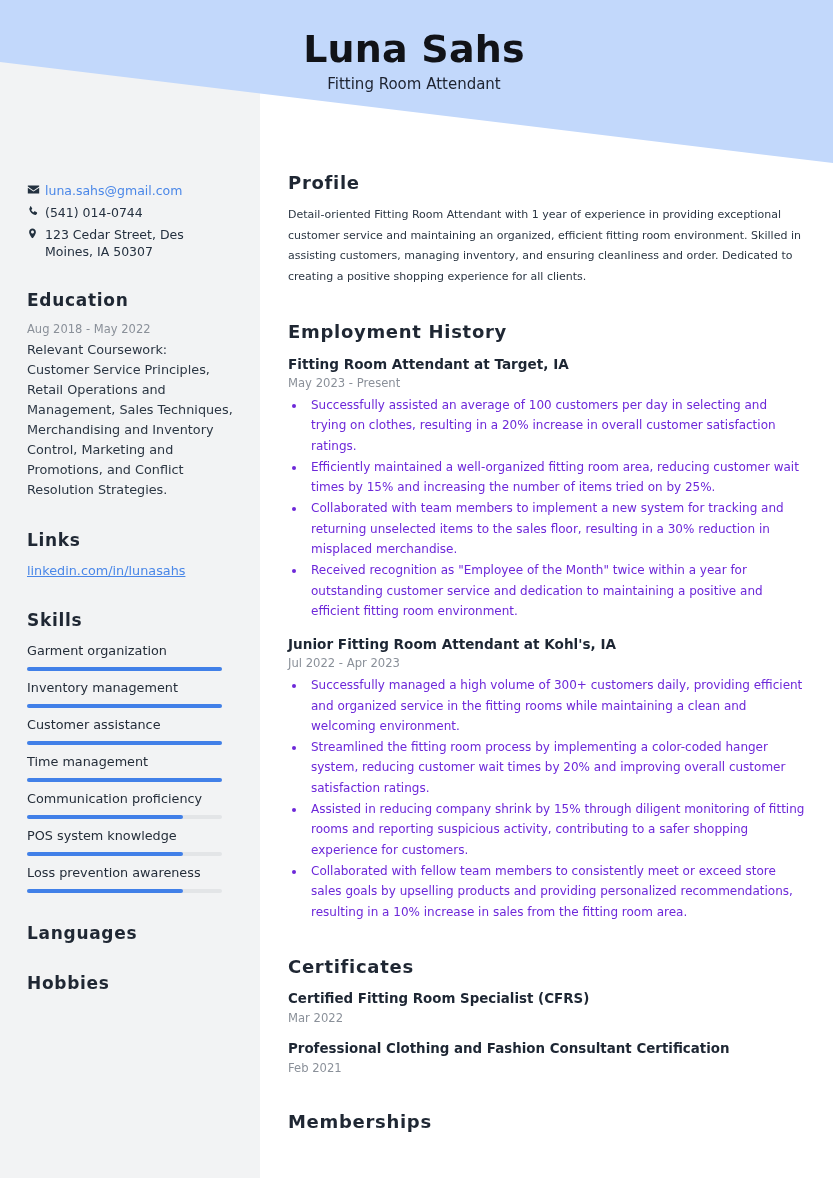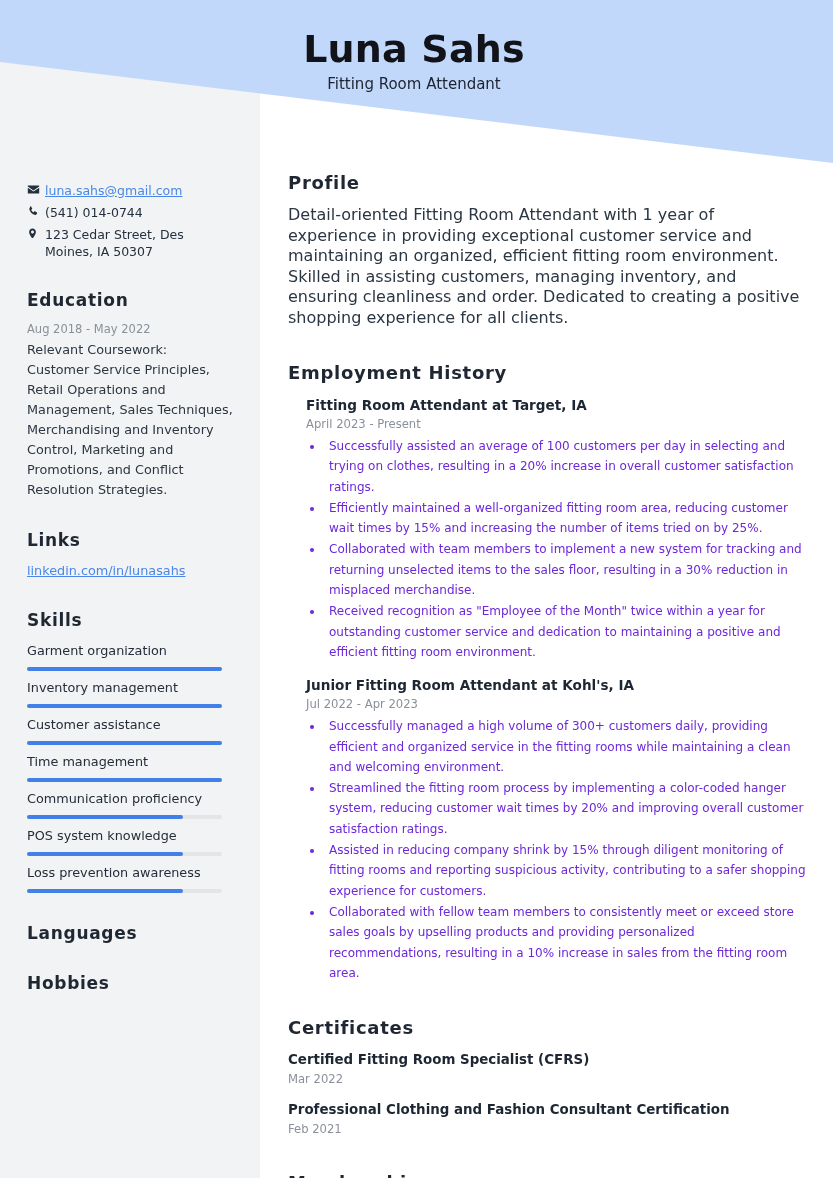--- a/index.html
+++ b/index.html
@@ -73,21 +73,20 @@
     min-width: 18px;
     padding-top: 1px;
     color: #23313f;
     display: flex;
     justify-content: flex-start;
   }
   .contact-ico svg { display: block; }
   .contact-val { flex: 1; }
   .contact-link {
     color: #4a87e8;
-    text-decoration: underline;
     word-break: break-all;
   }
 
   .side-heading {
     font-size: 17px;
     font-weight: 700;
     color: #1f2733;
     letter-spacing: 0.7px;
     margin: 30px 0 11px 0;
   }
@@ -157,21 +156,21 @@
   .main-heading {
     font-size: 18px;
     font-weight: 700;
     color: #1f2733;
     letter-spacing: 0.7px;
     margin-bottom: 12px;
   }
   .section-gap { margin-top: 34px; }
 
   .body-text {
-    font-size: 16px;
+    font-size: 11px;
     color: #2b3643;
     line-height: 20.5px;
   }
 
   .job-title {
     font-size: 13.6px;
     font-weight: 700;
     color: #1d2633;
     line-height: 20px;
   }
@@ -186,21 +185,21 @@
     margin: 0 0 0 18px;
     padding: 0;
   }
   ul.bullets li {
     font-size: 12px;
     color: #6d28d9;
     line-height: 20.3px;
     margin-bottom: 1px;
     padding-left: 5px;
   }
-  .job-block { margin-bottom: 13px; margin-left: 18px; }
+  .job-block { margin-bottom: 13px; }
 
   .cert-name {
     font-size: 13.4px;
     font-weight: 700;
     color: #1d2633;
     line-height: 20px;
   }
   .cert-date {
     font-size: 11.6px;
     color: #8a9099;
@@ -312,21 +311,21 @@
 <main id="main">
   <div id="main-inner">
 
     <h2 class="main-heading" style="color: rgb(31, 39, 51);">Profile</h2>
     <p class="body-text">Detail-oriented Fitting Room Attendant with 1 year of experience in providing exceptional customer service and maintaining an organized, efficient fitting room environment. Skilled in assisting customers, managing inventory, and ensuring cleanliness and order. Dedicated to creating a positive shopping experience for all clients.</p>
 
     <h2 class="main-heading section-gap" style="color: rgb(31, 39, 51);">Employment History</h2>
     <div id="employment-list">
         <div class="job-block">
           <div class="job-title">Fitting Room Attendant at Target, IA</div>
-          <div class="job-date" style="color: rgb(138, 144, 153);">April 2023 - Present</div>
+          <div class="job-date" style="color: rgb(138, 144, 153);">May 2023 - Present</div>
           <ul class="bullets">
             <li>Successfully assisted an average of 100 customers per day in selecting and trying on clothes, resulting in a 20% increase in overall customer satisfaction ratings.</li>
             <li>Efficiently maintained a well-organized fitting room area, reducing customer wait times by 15% and increasing the number of items tried on by 25%.</li>
             <li>Collaborated with team members to implement a new system for tracking and returning unselected items to the sales floor, resulting in a 30% reduction in misplaced merchandise.</li>
             <li>Received recognition as "Employee of the Month" twice within a year for outstanding customer service and dedication to maintaining a positive and efficient fitting room environment.</li>
           </ul>
         </div>
         <div class="job-block">
           <div class="job-title">Junior Fitting Room Attendant at Kohl's, IA</div>
           <div class="job-date" style="color: rgb(138, 144, 153);">Jul 2022 - Apr 2023</div>

